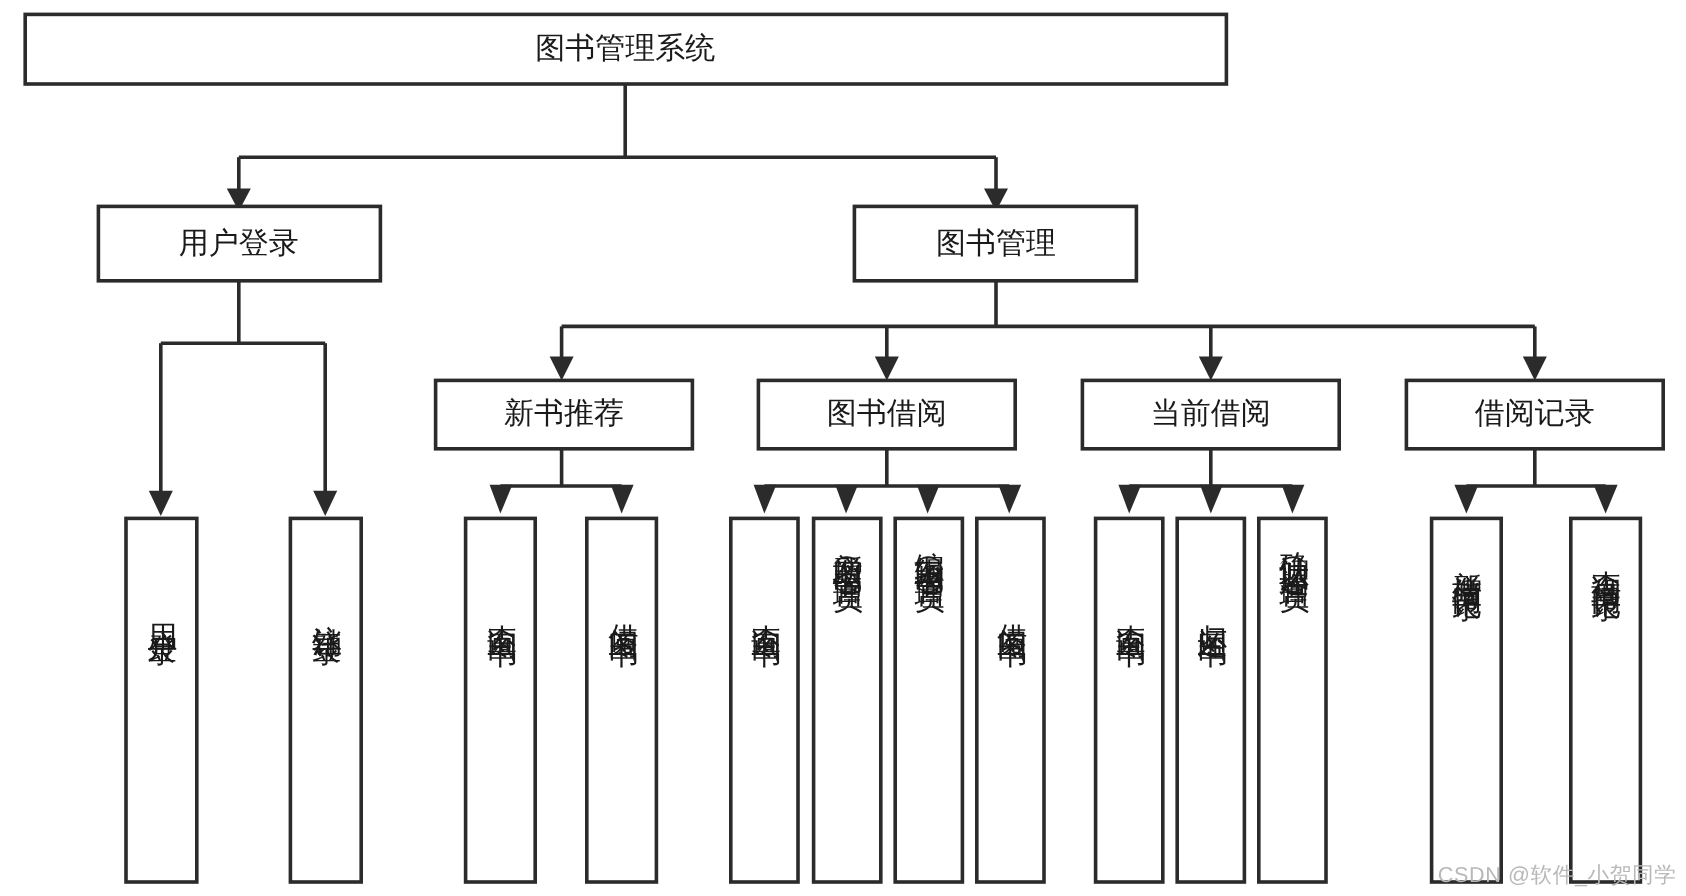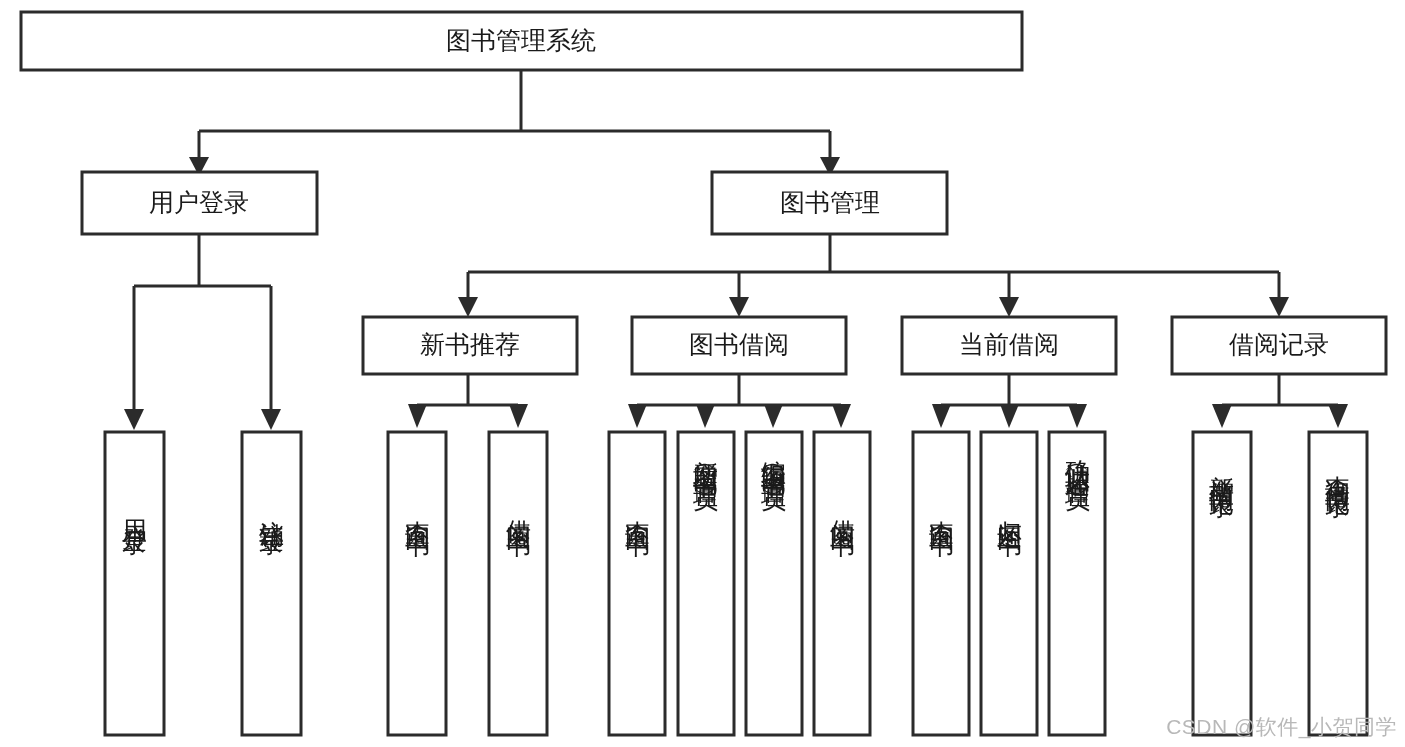--- a/index.html
+++ b/index.html
@@ -58,21 +58,21 @@
     color: #1a1a1a;
     letter-spacing: 4px;
     white-space: nowrap;
     pointer-events: none;
   }
   .watermark {
     position: absolute;
     right: 8px;
     bottom: 6px;
     font-family: "Liberation Sans", "DejaVu Sans", sans-serif;
-    font-size: 21px;
+    font-size: 18px;
     color: #b8b8b8;
     white-space: nowrap;
     letter-spacing: 0.5px;
   }
 </style>
 </head>
 <body>
 
 <div id="diagram-root">
 

